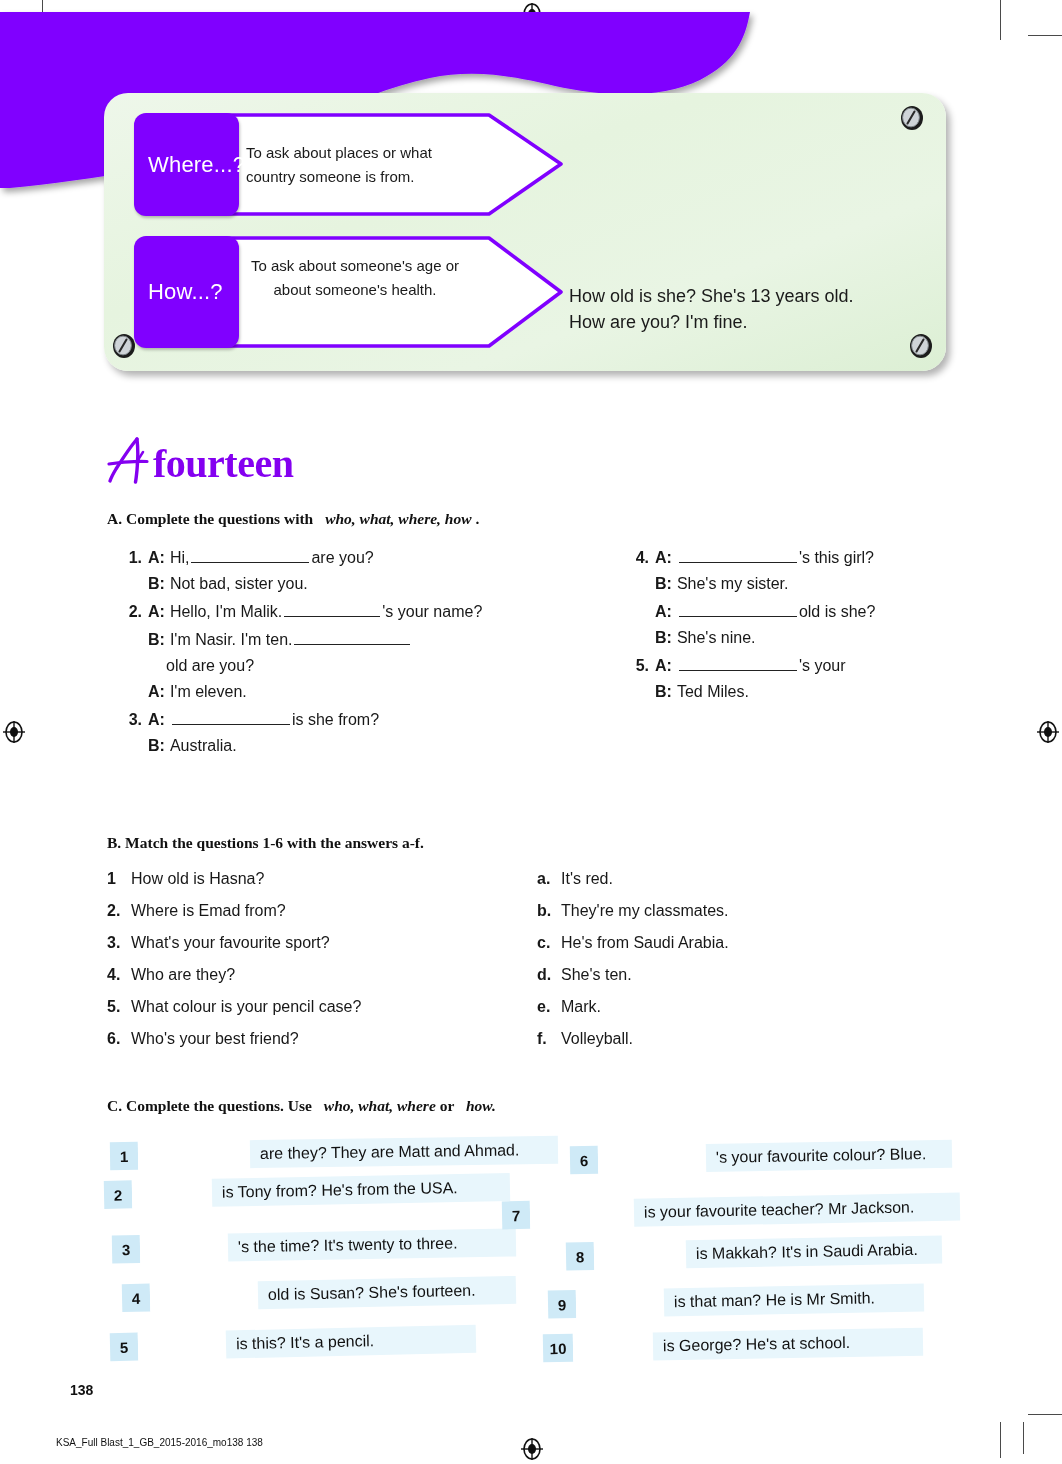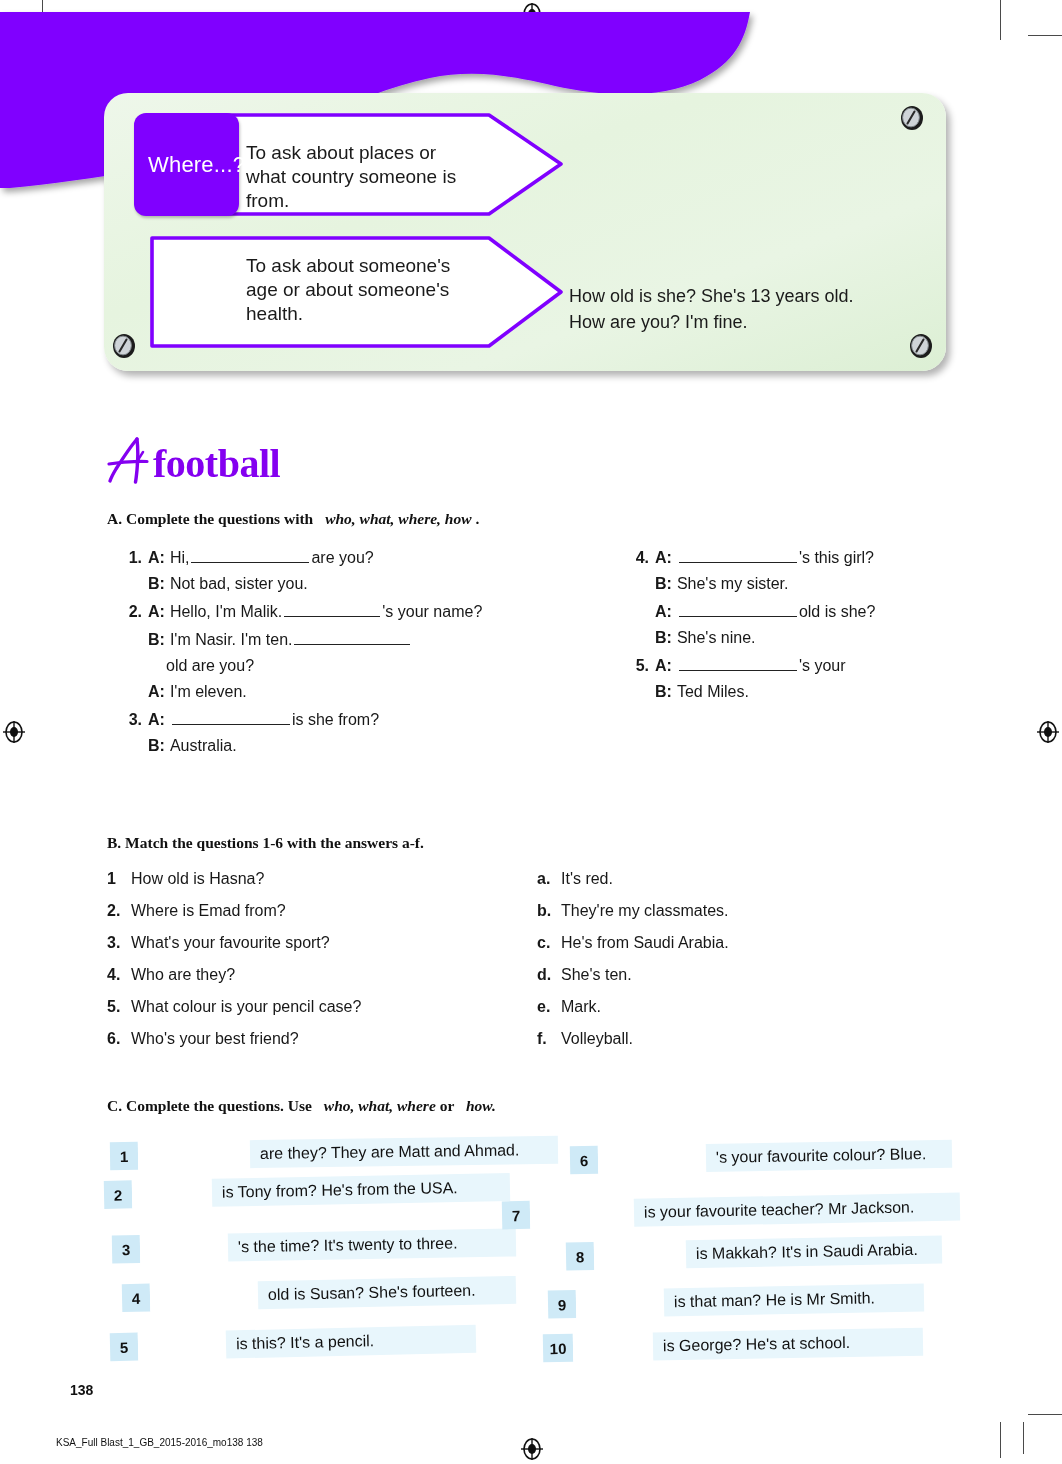--- a/index.html
+++ b/index.html
@@ -44,21 +44,21 @@
     display:flex;align-items:center;
     box-shadow:1px 2px 3px rgba(0,0,0,.25);
   }
   .tag span{
     color:#ffffff;font-weight:normal;font-size:22px;
     padding-left:14px;letter-spacing:.2px;
     font-family:"Liberation Sans", sans-serif;
   }
   .arrow-text{
     position:absolute;
-    font-size:19px;line-height:24px;color:#1a1a1a;
+    font-size:15px;line-height:24px;color:#1a1a1a;
     font-family:"Liberation Sans", sans-serif;
   }
   .examples{
     position:absolute;
     font-size:18px;line-height:26px;color:#1a1a1a;
     font-family:"Liberation Sans", sans-serif;
   }
 
   
   .activities{position:absolute;left:107px;top:436px;height:48px;display:flex;align-items:flex-end;}
@@ -217,38 +217,41 @@
         <span>To ask about places or what country someone is from.</span>
       </div>
     </div>
 
     <div class="arrow-wrap" style="left:30px;top:143px;width:430px;height:112px;">
       <div class="arrow-shape">
         <svg width="430" height="112" viewBox="0 0 430 112">
           <path d="M18,2 L355,2 L427,56 L355,110 L18,110 Z" fill="#ffffff" stroke="#8000ff" stroke-width="3.6" stroke-linejoin="round"></path>
         </svg>
       </div>
-      <div class="arrow-text" style="left:112px;top:18px;width:218px;">
+      <div class="tag" style="width:105px;height:112px;border-radius:12px;">
+        <span>How...?</span>
+      </div>
+      <div class="arrow-text" style="left:112px;top:18px;width:218px;text-align:center;">
         <span>To ask about someone's age or about someone's health.</span>
       </div>
     </div>
     <div class="examples" style="left:465px;top:164px;width:360px;white-space:pre-line;">
       <span>How old is she? She's 13 years old.
 How are you? I'm fine.</span>
     </div>
   </div>
 
   <div class="activities">
     <svg class="act-A" width="50" height="48" viewBox="0 0 50 48">
       <path d="M30,3 C24,10 16,22 9,33 C6,38 4,42 3,45" stroke="#8400f0" stroke-width="3.4" fill="none" stroke-linecap="round"></path>
       <path d="M30,3 C31,12 31,24 30,34 C29.4,40 29,44 28.5,46" stroke="#8400f0" stroke-width="3.4" fill="none" stroke-linecap="round"></path>
       <path d="M2,28 C13,26 27,25 40,25.5" stroke="#8400f0" stroke-width="3.2" fill="none" stroke-linecap="round"></path>
       <path d="M36,16 C33,20 31,24 30,28" stroke="#8400f0" stroke-width="2.6" fill="none" stroke-linecap="round"></path>
     </svg>
-    <span class="act-word">football</span>
+    <span class="act-word">fourteen</span>
   </div>
 
   <div class="ex-head" style="left:107px;top:510px;">
     <span>A. Complete the questions with </span><i>who, what, where, how</i><span> .</span>
   </div>
 
   <div class="exA" style="left:118px;top:547px;width:420px;">
 
     <div class="line">
       <span class="num">1.</span>

